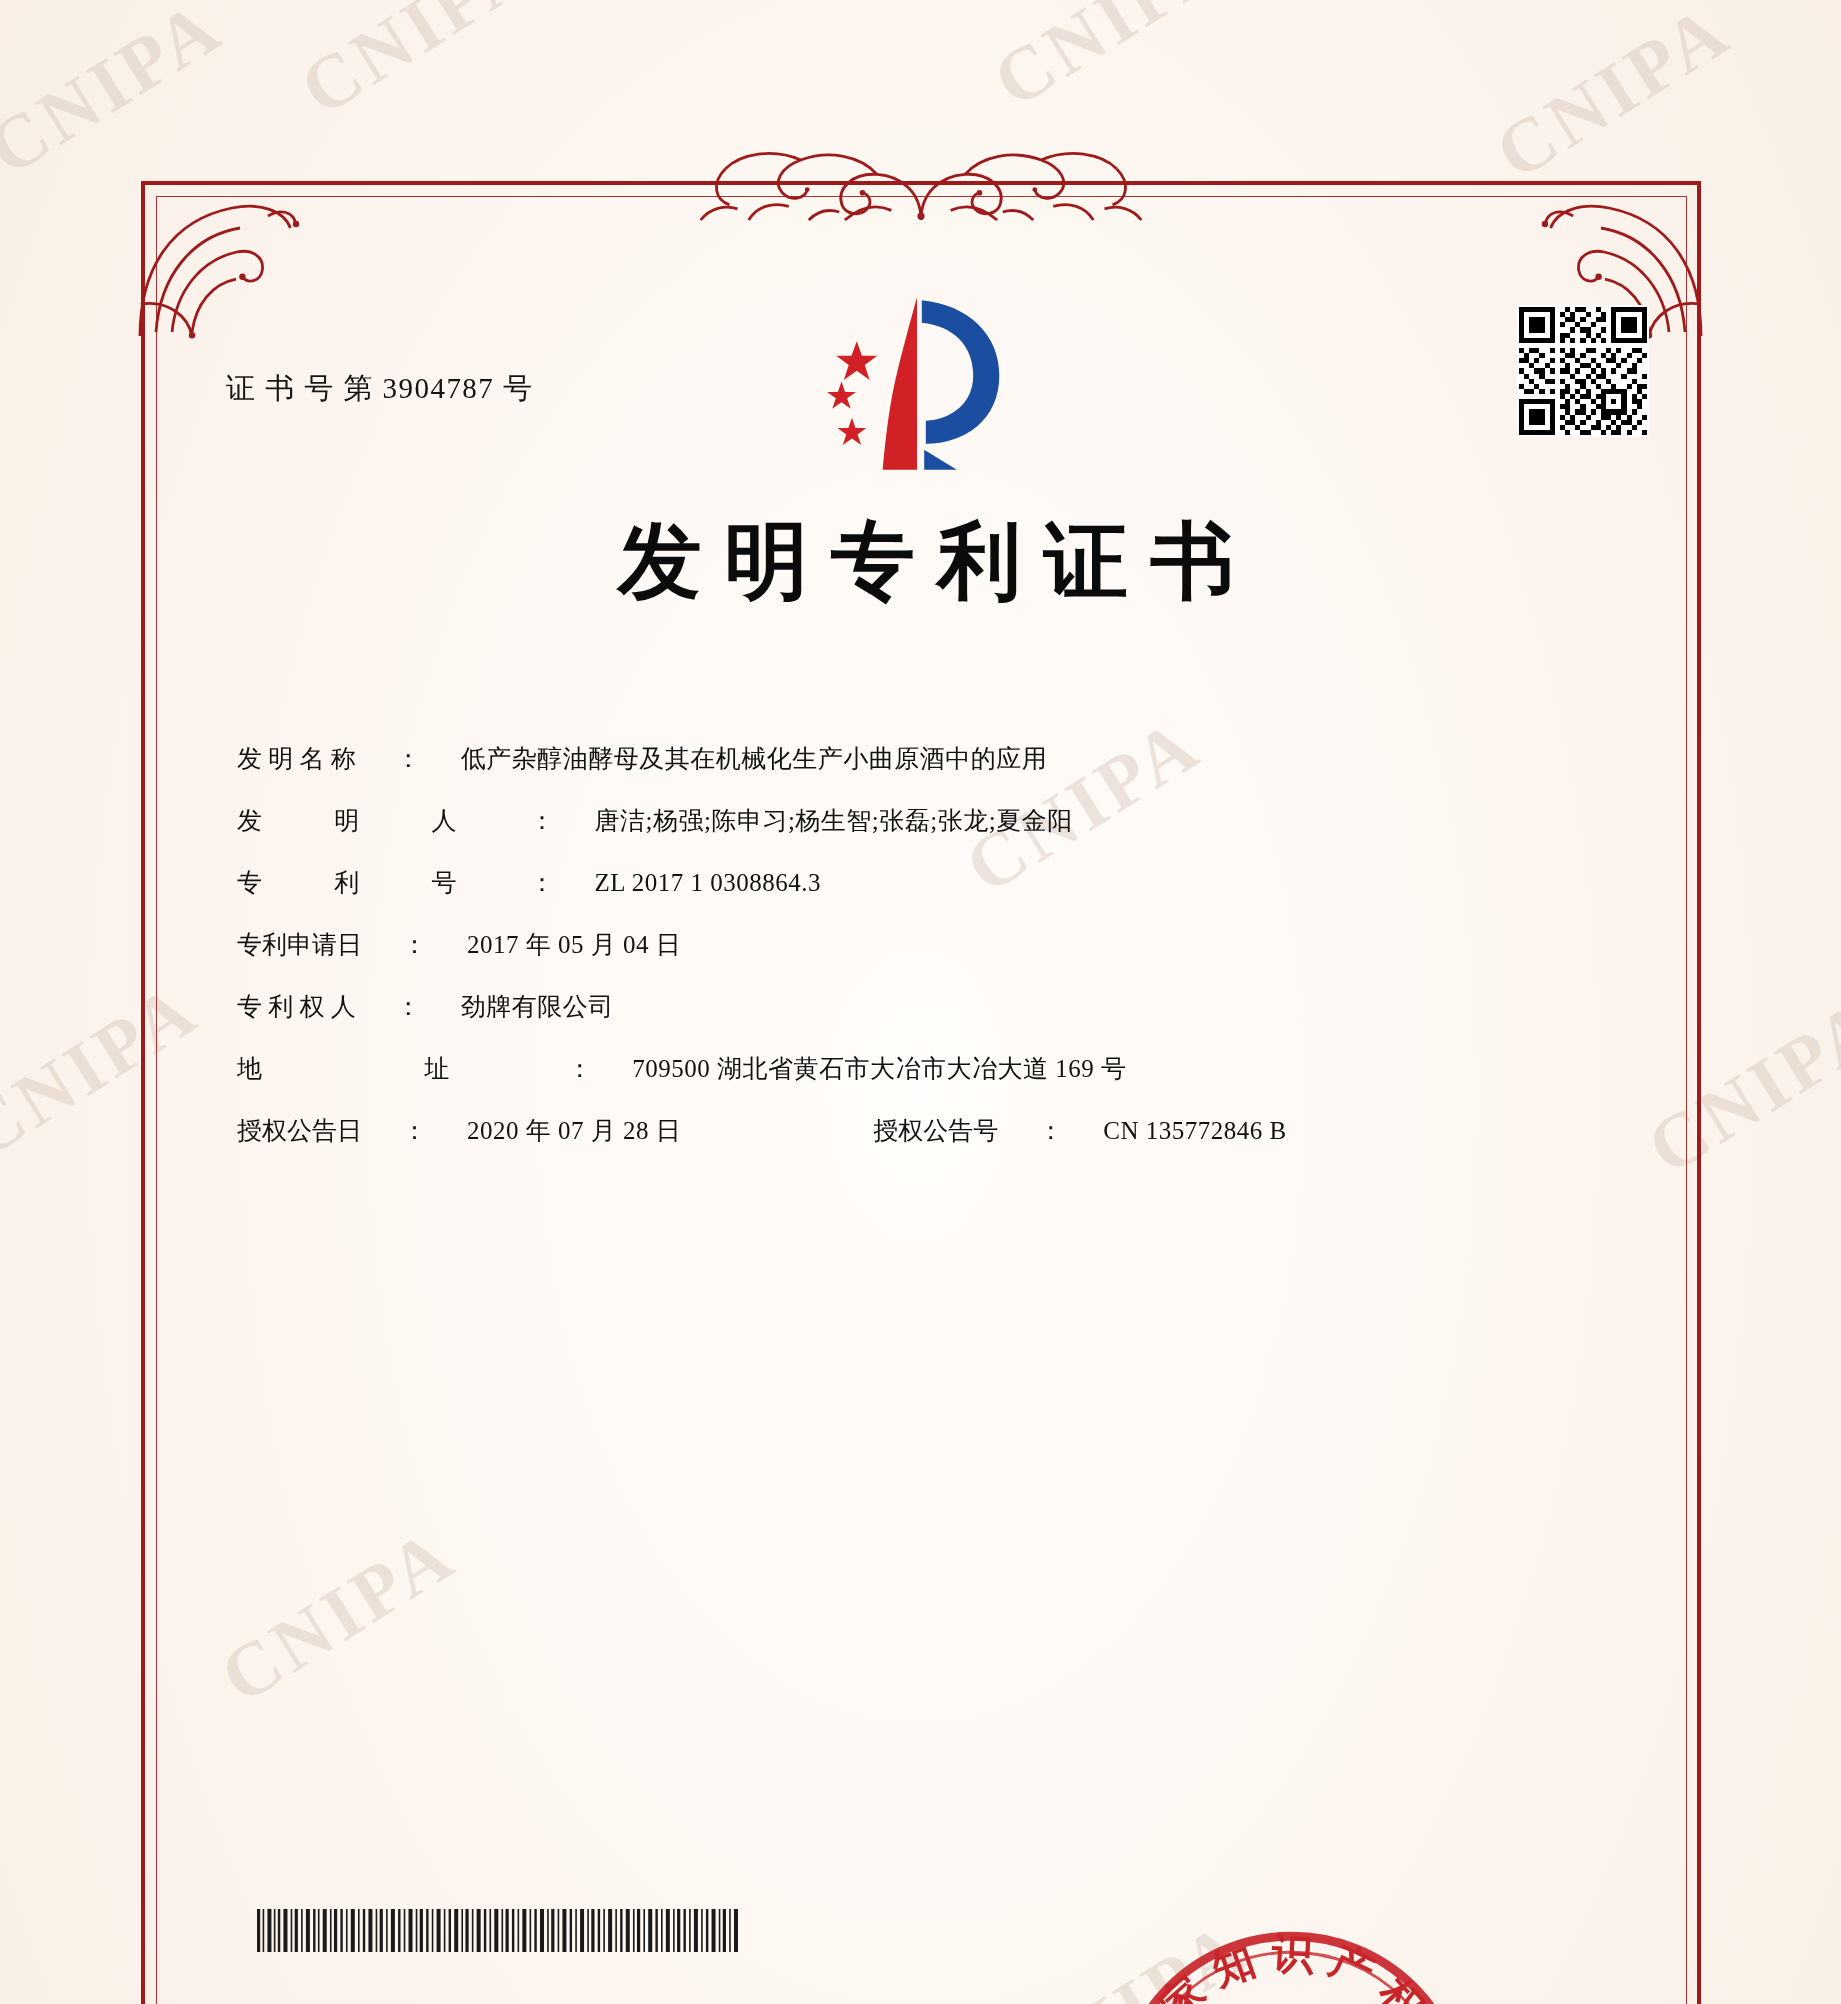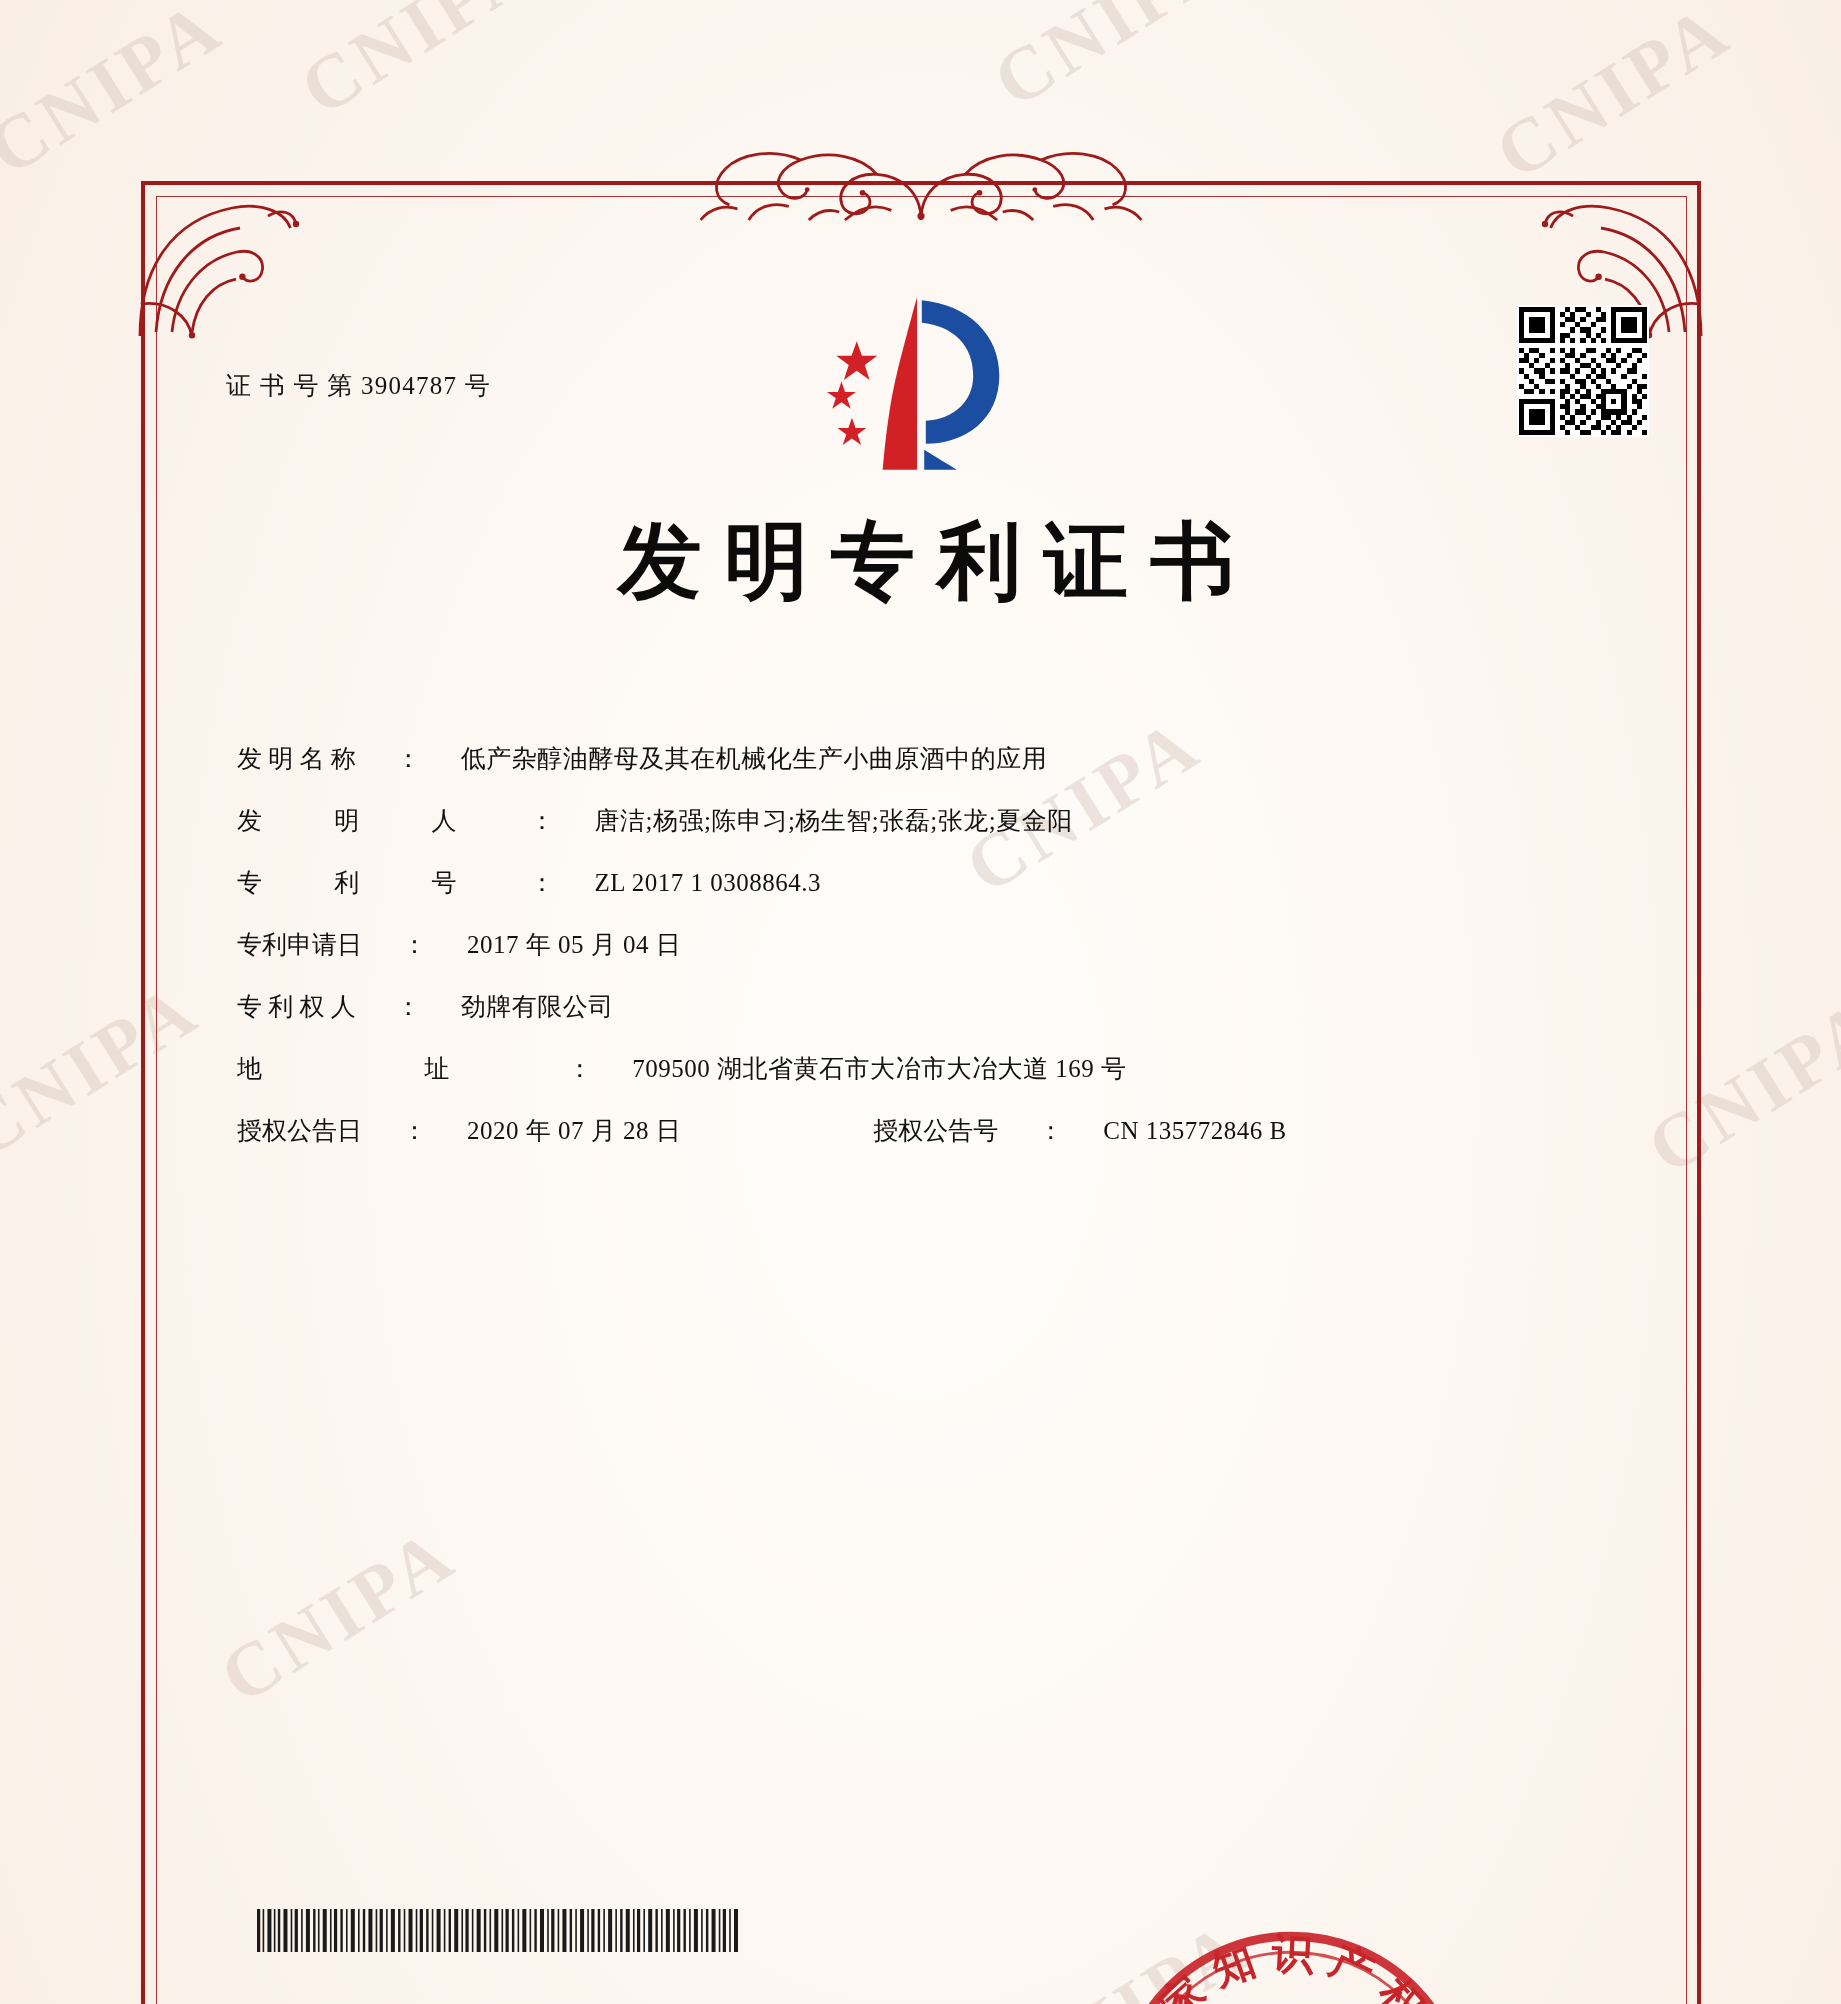--- a/index.html
+++ b/index.html
@@ -73,21 +73,21 @@
   
   .corner {
     position: absolute;
     width: 172px;
     height: 172px;
   }
   .corner.tl { left: 132px;  top: 172px; }
   .corner.tr { right: 132px; top: 172px; transform: scaleX(-1); }
 
   .cert-no {
-    font-size: 25px;
+    font-size: 29px;
     color: #141414;
     letter-spacing: .05em;
     margin-left: 38px;
     margin-top: 64px;
   }
 
   
   .logo {
     position: absolute;
     left: 50%;

